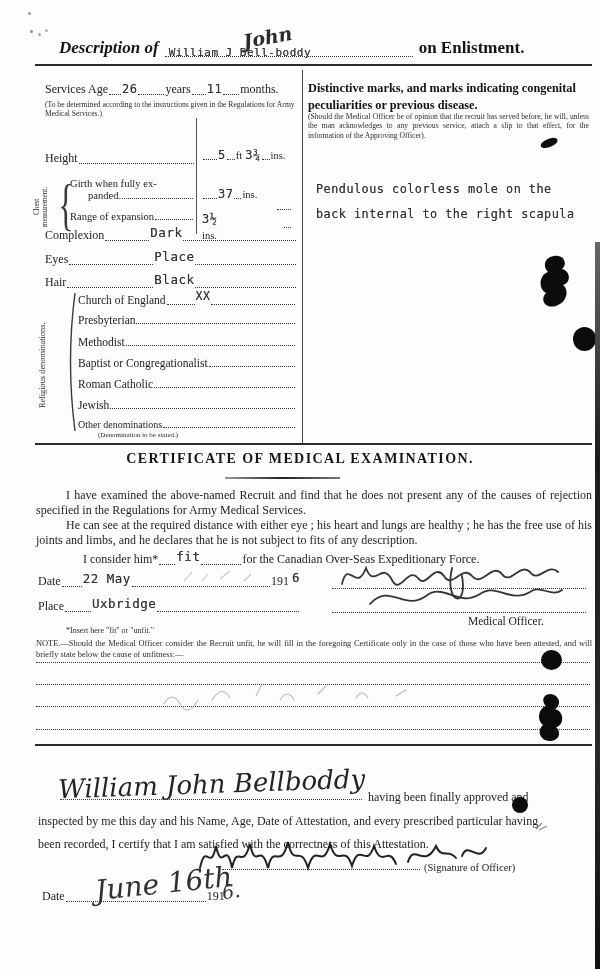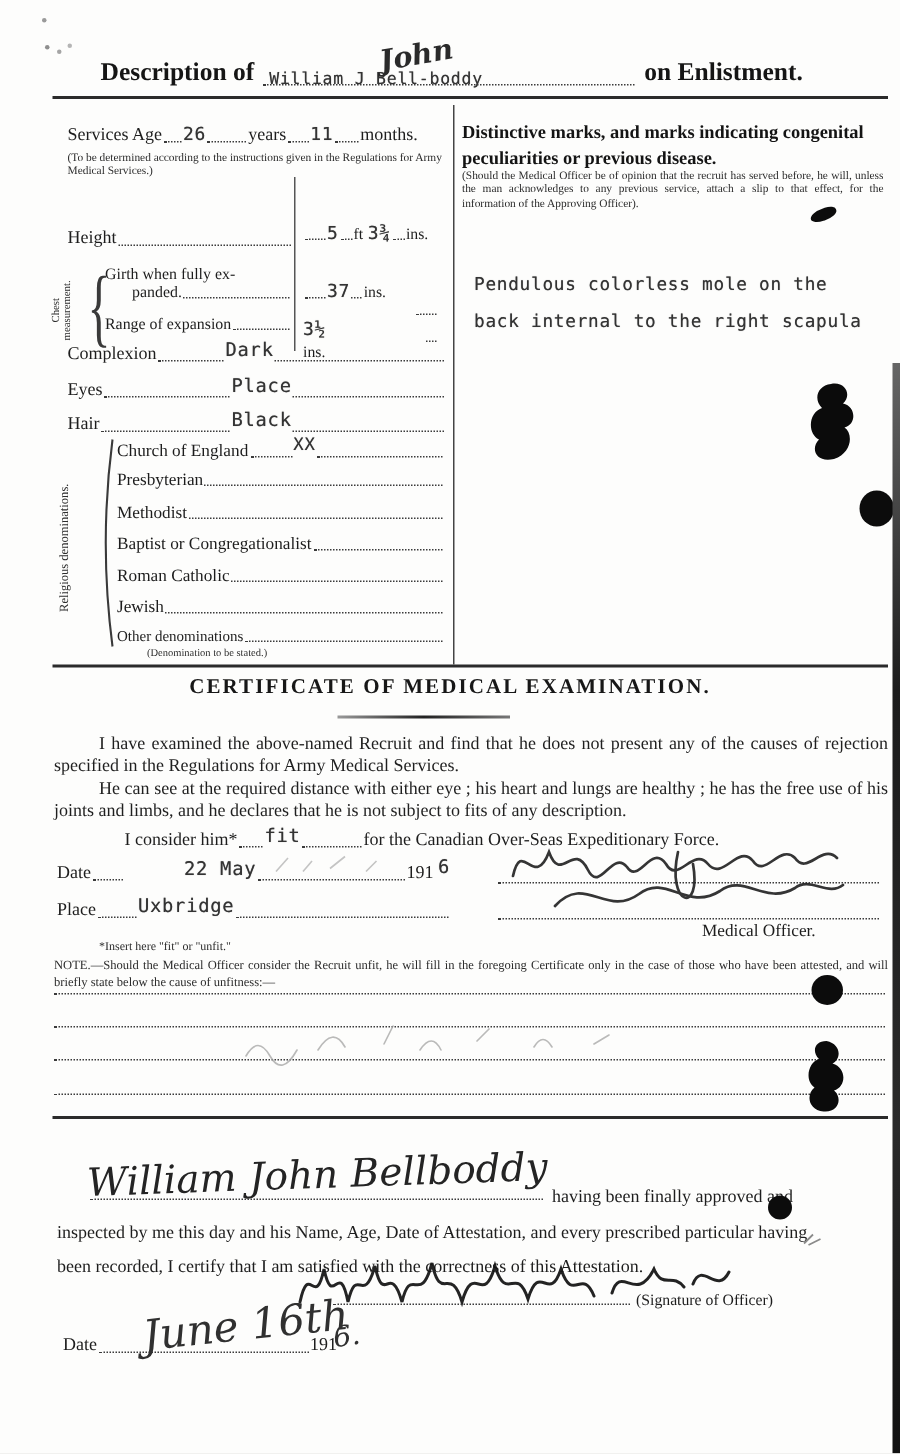--- a/index.html
+++ b/index.html
@@ -28,21 +28,21 @@
 </head>
 <body>
 
 <div class="page">
 
   <div class="abs" style="left:28px;top:12px;width:3px;height:3px;background:#9a9a9a;border-radius:50%;
               box-shadow:2px 18px 0 #8f8f8f, 10px 21px 0 #a5a5a5, 17px 17px 0 #b5b5b5;"></div>
 
   <div class="abs" style="left:35px;top:38px;width:557px;">
     <div class="fline" style="font-size:17px;font-weight:bold;color:#151515;">
-      <span style="margin-left:32px;white-space:nowrap;">Description of</span>
+      <span style="margin-left:24px;white-space:nowrap;font-style:italic;">Description of</span>
       <span class="fline" style="position:relative;width:248px;border-bottom:1.3px dotted #3b3b3b;margin:0 6px;">
         <span class="mono" style="font-size:11px;font-weight:normal;position:relative;top:3px;left:4px;white-space:nowrap;">William J Bell-boddy</span>
         <span class="script" style="position:absolute;left:78px;top:-17px;font-size:19px;transform:rotate(-10deg);font-weight:bold;">John</span>
       </span>
       <span style="white-space:nowrap;">on Enlistment.</span>
     </div>
   </div>
   <div class="rule" style="left:35px;top:64px;width:557px;height:2px;"></div>
 
   <div class="rule" style="left:302px;top:70px;width:1px;height:373px;background:#444;"></div>
@@ -173,21 +173,21 @@
     <span class="lbl" style="margin-left:48px;">I consider him*</span>
     <span class="dots" style="width:16px;"></span>
     <span class="mono" style="font-size:12.5px;position:relative;top:-2px;">fit</span>
     <span class="dots" style="width:40px;"></span>
     <span class="lbl">for the Canadian Over-Seas Expeditionary Force.</span>
   </div>
 
   <div class="abs fline" style="left:38px;top:573px;width:262px;font-size:12px;">
     <span class="lbl">Date</span>
     <span class="dots" style="width:20px;"></span>
-    <span class="mono" style="font-size:12.5px;position:relative;top:-2px;margin-left:40px;">22 May</span>
+    <span class="mono" style="font-size:12.5px;position:relative;top:-2px;">22 May</span>
     <span class="dots flex1"></span>
     <span>191</span>
     <span class="mono" style="font-size:12.5px;position:relative;top:-3px;margin-left:3px;">6</span>
   </div>
   <div class="abs fline" style="left:38px;top:598px;width:262px;font-size:12px;">
     <span class="lbl">Place</span>
     <span class="dots" style="width:26px;"></span>
     <span class="mono" style="font-size:12.5px;position:relative;top:-2px;">Uxbridge</span>
     <span class="dots flex1"></span>
   </div>

